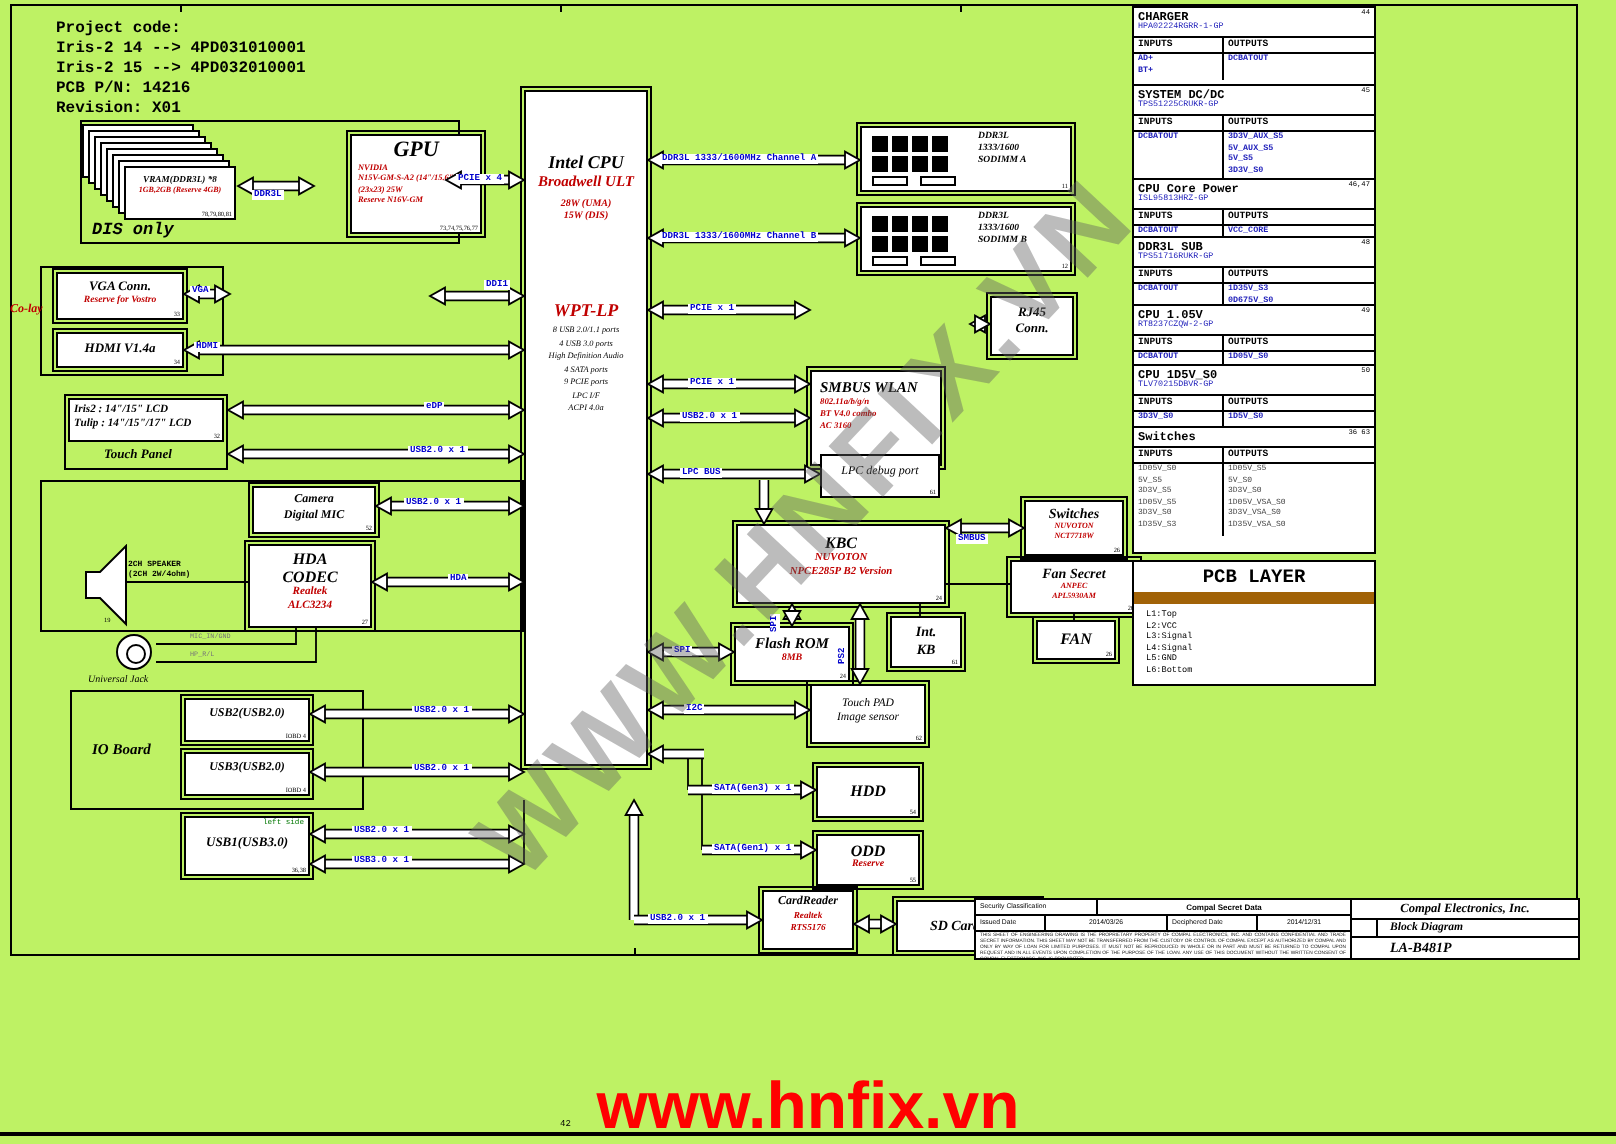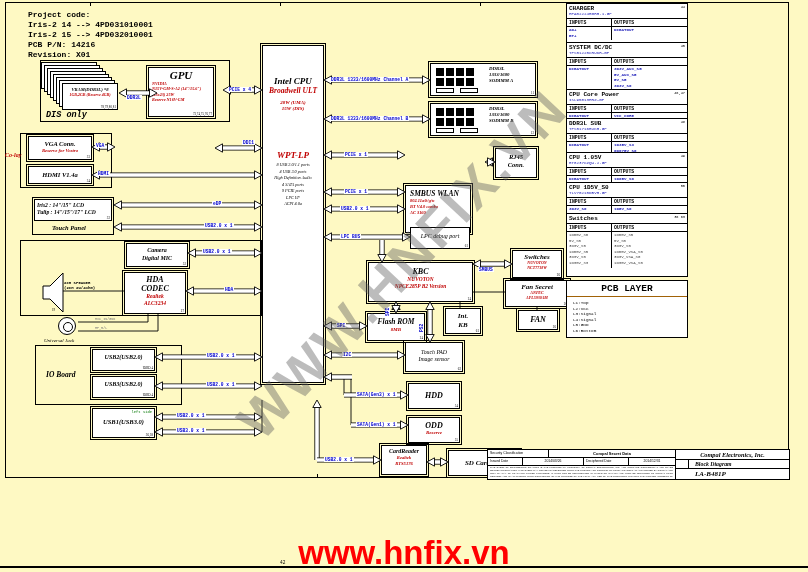--- a/index.html
+++ b/index.html
@@ -1,16 +1,16 @@
 <!DOCTYPE html>
 <html><head>
 <meta charset="utf-8">
 <style>
   html,body{margin:0;padding:0;background:#fff;}
-  #sheet{position:relative;width:808px;height:572px;background:#fef9c3;overflow:hidden;
+  #sheet{position:relative;width:808px;height:572px;background:#bef264;overflow:hidden;
          font-family:"Liberation Serif",serif;}
   .abs{position:absolute;box-sizing:border-box;}
   
   .b{position:absolute;box-sizing:border-box;background:#fff;border:1px solid #000;
      font-family:"Liberation Serif",serif;text-align:center;color:#000;}
   .d{outline:1px solid #000;outline-offset:1px;}
   .cont{background:transparent;}
   .ti{font-weight:bold;font-style:italic;}
   .red{color:#c00000;}
   .pg{position:absolute;right:1px;bottom:0;font-size:3.2px;font-style:normal;font-weight:normal;color:#000;}
@@ -28,21 +28,21 @@
   .pwr .hd{display:flex;border-bottom:1px solid #000;font-size:4.8px;font-weight:bold;line-height:7px;}
   .pwr .hd span{display:block;}
   .pwr .hd .h1{width:42px;border-right:1px solid #000;padding-left:2px;}
   .pwr .hd .h2{flex:1;padding-left:2px;}
   .pwr .bd{display:flex;font-size:4.2px;line-height:5.6px;}
   .pwr .cin{width:42px;border-right:1px solid #000;padding:1px 0 1px 2px;color:#2222bb;font-weight:bold;min-height:10px;}
   .pwr .cout{flex:1;padding:1px 0 1px 2px;color:#2222bb;font-weight:bold;}
   .pwr.sw .cin,.pwr.sw .cout{color:#444;font-weight:normal;font-size:4px;}
   .pcb{position:absolute;left:566px;width:120px;border:1px solid #000;background:#fff;
        font-family:"Liberation Mono",monospace;z-index:20;}
-  .pcb .t{font-weight:bold;font-size:9.5px;text-align:center;border-bottom:1px solid #a16207;padding:2px 0;}
+  .pcb .t{font-weight:bold;font-size:9.5px;text-align:center;border-bottom:6px solid #a16207;padding:2px 0;}
   .pcb .ls{font-size:4.3px;line-height:5.6px;padding:3px 0 3px 6px;text-align:left;}
   
   .tb{position:absolute;border:1px solid #000;background:#fff;font-family:"Liberation Sans",sans-serif;z-index:20;}
   .tb .r{display:flex;border-bottom:1px solid #000;}
   .tb .c{border-right:1px solid #000;padding:0 2px;overflow:hidden;white-space:nowrap;}
   
   #watermark{position:absolute;left:245px;top:400px;transform:rotate(-47deg);transform-origin:0 27px;
              font-family:"Liberation Sans",sans-serif;font-weight:bold;font-size:54px;letter-spacing:3px;
              color:rgba(95,95,95,0.42);white-space:nowrap;z-index:60;pointer-events:none;}
   #footer-url{position:absolute;left:0;top:534px;width:808px;text-align:center;color:#ff0000;
@@ -215,21 +215,21 @@
   <div class="b" style="left:53px;top:74px;width:56px;height:27px;"></div>
   <div class="b" style="left:56px;top:77px;width:56px;height:27px;"></div>
   <div class="b" style="left:59px;top:80px;width:56px;height:27px;"></div>
   <div class="b" style="left:62px;top:83px;width:56px;height:27px;padding-top:3px;">
     <div class="ti" style="font-size:4.6px;line-height:5px;">VRAM(DDR3L) *8</div>
     <div class="red ti" style="font-size:4px;line-height:5px;">1GB,2GB (Reserve 4GB)</div>
     <span class="pg">78,79,80,81</span>
   </div>
   <div class="abs mono ti" style="left:46px;top:110px;font-size:8.5px;">DIS only</div>
 
-  <div class="b d" style="left:148px;top:67px;width:66px;height:50px;padding-top:1px;">
+  <div class="b d" style="left:175px;top:67px;width:66px;height:50px;padding-top:1px;">
     <div class="ti" style="font-size:11px;line-height:12px;">GPU</div>
     <div class="red ti blk-lines" style="font-size:4.2px;line-height:5.4px;text-align:left;padding-left:3px;">
         <div>NVIDIA</div>
         <div>N15V-GM-S-A2 (14"/15.6")</div>
         <div>(23x23) 25W</div>
         <div>Reserve N16V-GM</div>
       </div>
     <span class="pg">73,74,75,76,77</span>
   </div>
 

